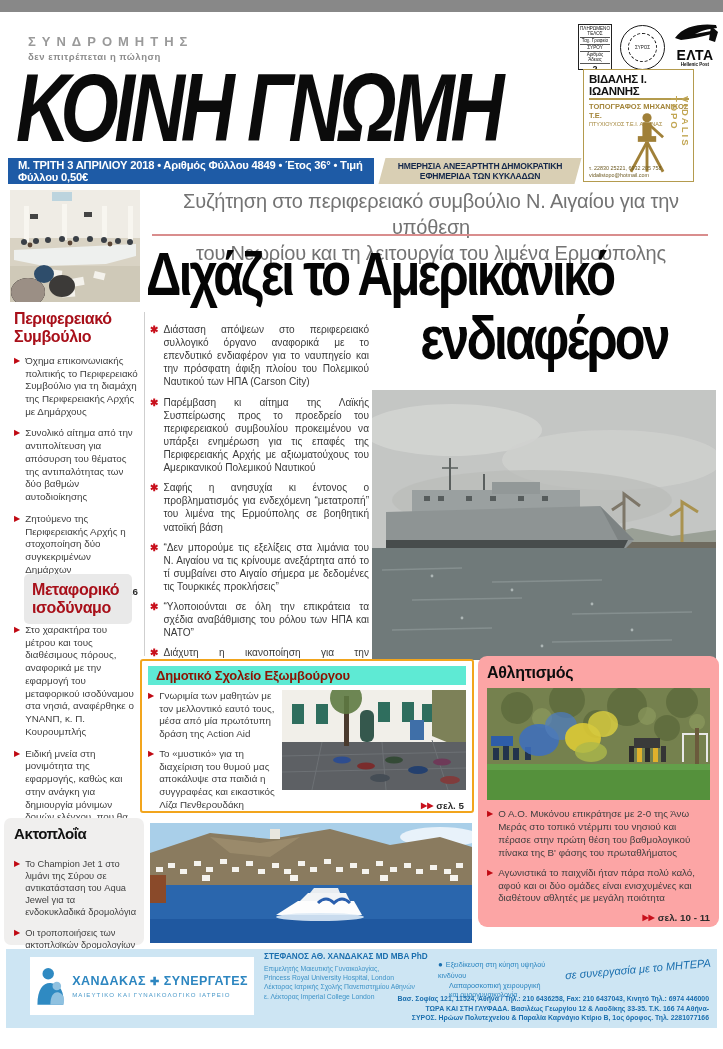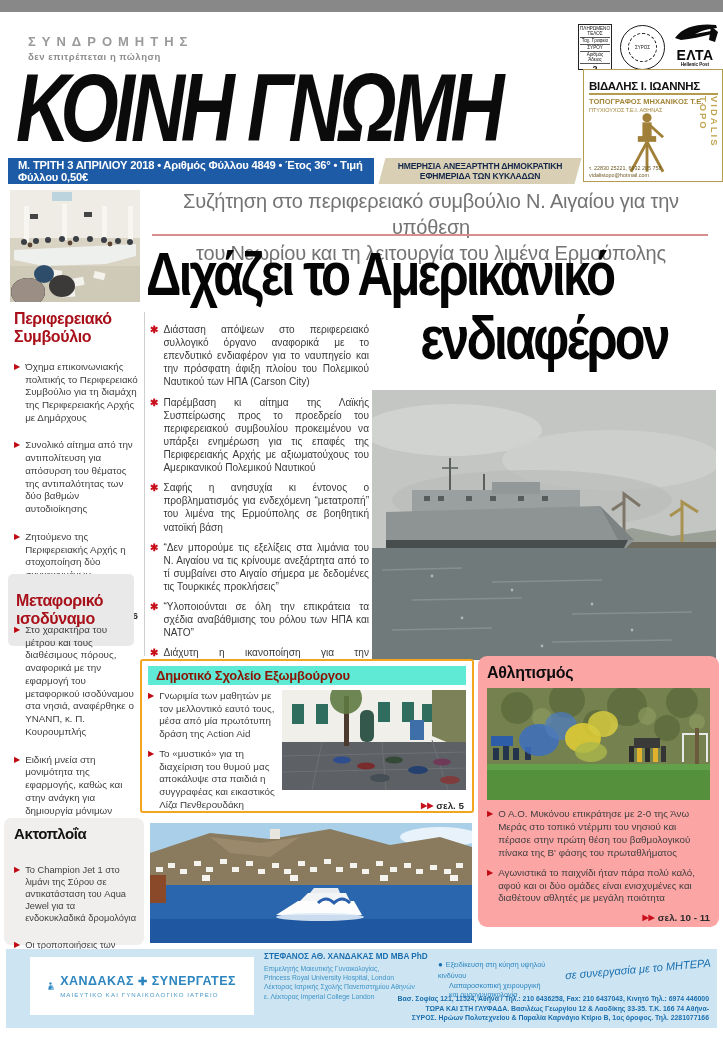--- a/index.html
+++ b/index.html
@@ -18,21 +18,21 @@
 
   .postmark{left:620px;top:13px;width:45px;height:45px;border:1.6px solid #1a1a1a;border-radius:50%;display:flex;align-items:center;justify-content:center}
   .postmark .inner{width:29px;height:29px;border:1px dashed #1a1a1a;border-radius:50%;display:flex;align-items:center;justify-content:center;font-size:4.5px;color:#111;text-align:center}
 
   .elta{left:670px;top:10px;width:50px;text-align:center;color:#0a0a0a}
   .elta .word{font-size:14px;font-weight:bold;letter-spacing:.5px;line-height:1}
   .elta .cap{font-size:4.5px;font-weight:bold}
 
   .masthead{left:16px;top:48px;font-size:89px;line-height:1;font-weight:bold;font-style:italic;letter-spacing:-5px;color:#0b0b0b;transform:scale(.84,1.08);transform-origin:left top;white-space:nowrap}
 
-  .topoad{left:583px;top:57px;width:140px;height:113px;border:1px solid #b49b4e;background:#fff;padding:10px 4px 2px 5px;overflow:hidden}
+  .topoad{left:583px;top:57px;width:111px;height:113px;border:1px solid #b49b4e;background:#fff;padding:3px 4px 2px 5px;overflow:hidden}
   .topoad .nm{font-size:11.5px;font-weight:bold;color:#111;letter-spacing:-.3px;border-bottom:2px solid #b49b4e;padding-bottom:1px}
   .topoad .tt{font-size:7.5px;font-weight:bold;color:#a3853a;margin-top:2px}
   .topoad .st{font-size:5.5px;color:#a3853a;margin-top:1px}
   .topoad .vert{position:absolute;right:2px;top:26px;writing-mode:vertical-rl;font-size:9.5px;font-weight:bold;letter-spacing:2px;color:#c2a653}
   .topoad .ph{position:absolute;left:5px;bottom:2px;font-size:5.4px;color:#6d5a22;line-height:1.3}
 
   .datebar-blue{left:8px;top:146px;width:366px;height:26px;background:#1e5ba6;color:#fff;display:flex;align-items:center;padding-left:10px;font-size:11.2px;font-weight:bold;letter-spacing:-.2px}
   .datebar-tan{left:382px;top:146px;width:196px;height:26px;background:#d9cfb4;transform:skewX(-15deg);display:flex;align-items:center;justify-content:center}
   .datebar-tan span{transform:skewX(15deg);color:#15284b;font-size:8.6px;font-weight:bold;letter-spacing:-.2px;text-align:center}
 
@@ -44,28 +44,28 @@
 
   .midcol{left:150px;top:311px;width:219px;display:flex;flex-direction:column;gap:7px}
   .midcol .bullet-row{display:flex;gap:5px;font-size:10.1px;line-height:1.3;color:#3a3a3a;text-align:justify;font-weight:500}
   .star{color:#c8101c;font-weight:bold;font-size:10px;flex:0 0 auto;line-height:1.3}
   .inref{white-space:nowrap;font-weight:bold;color:#222}
   .inref .dbl{color:#c8101c;font-size:8px}
 
   
   .vline{left:144px;top:300px;width:1px;height:344px;background:#cfcfcf}
   .sec-title{color:#a8101a;font-weight:bold;font-size:16px;line-height:1.12;letter-spacing:-.4px}
-  .sb{display:flex;flex-direction:column;gap:15px}
+  .sb{display:flex;flex-direction:column;gap:9px}
   .sb .bullet-row{display:flex;gap:5px;font-size:9.8px;line-height:1.3;color:#3f3f3f}
   .tri{color:#c00812;font-size:8px;flex:0 0 auto;margin-top:1px}
   .pageref{display:flex;justify-content:flex-end;gap:3px;font-size:9.8px;font-weight:bold;color:#2c2c2c;align-items:center}
   .pageref .dbl{color:#c8101c;font-size:8px}
 
   .sb1{left:14px;top:298px;width:124px}
-  .sb2head{left:8px;top:562px;width:126px;background:#e9e9e9;border-radius:5px;padding:18px 8px}
+  .sb2head{left:24px;top:562px;width:108px;background:#e9e9e9;border-radius:5px;padding:7px 8px}
   .sb2{left:14px;top:612px;width:122px}
   .ferrypanel{left:4px;top:806px;width:140px;height:127px;background:#f0efee;border-radius:7px;padding:8px 7px 6px 10px}
   .ferrypanel .sec-title{color:#111;font-size:15px;margin-bottom:6px}
   .ferrypanel .bullet-row{font-size:9.3px}
 
   
   .photo{overflow:hidden;display:block}
   .council{left:10px;top:178px;width:130px;height:112px}
   .mainphoto{left:372px;top:378px;width:344px;height:270px}
   .harbor{left:150px;top:811px;width:322px;height:120px}
@@ -79,21 +79,21 @@
   .schoolbox .pr{position:absolute;right:2px;bottom:-1px}
 
   
   .sports{left:478px;top:644px;width:241px;height:271px;background:#fca5a5;border-radius:9px;padding:8px 9px 6px 9px}
   .sports .sec-title{color:#0d0d0d;font-size:16px;margin-bottom:6px;letter-spacing:-.3px}
   .sports .photo{width:223px;height:112px;margin-bottom:8px}
   .sports .bullet-row{display:flex;gap:5px;font-size:9.8px;line-height:1.32;color:#3f3f3f;margin-bottom:7px}
 
   
   .banner{left:6px;top:937px;width:711px;height:79px;background:#cde5f3}
-  .card{position:absolute;left:24px;top:8px;width:224px;height:58px;background:#fff;display:flex;align-items:center;gap:6px;padding:4px 18px}
+  .card{position:absolute;left:24px;top:8px;width:224px;height:58px;background:#fff;display:flex;align-items:center;gap:6px;padding:4px 6px}
   .brandline{font-size:12.5px;font-weight:bold;color:#2d86c0;letter-spacing:.5px;display:flex;align-items:center;gap:4px;white-space:nowrap}
   .brandcross{color:#2d86c0;font-size:11px}
   .brandsub{font-size:6.1px;color:#4a99c9;letter-spacing:1.1px;margin-top:3px;white-space:nowrap}
   .doctor{position:absolute;left:258px;top:2px;width:170px;color:#3f93c7;font-size:6.8px;line-height:1.35}
   .doctor .nm{font-size:8.2px;font-weight:bold;color:#1b6fae;margin-bottom:2px}
   .specs{position:absolute;left:432px;top:11px;width:135px;color:#2d86c0;font-size:7.2px;line-height:1.35}
   .specs .dot{color:#1b6fae;font-size:8px;margin-right:3px}
   .partner{position:absolute;left:552px;top:14px;width:160px;font-size:11px;font-style:italic;color:#1b6fae;transform:rotate(-5deg);text-align:center;line-height:1.25}
   .addr{position:absolute;left:250px;right:8px;bottom:5px;text-align:right;color:#1b6fae;font-size:6.9px;line-height:1.4;font-weight:bold}
 </style>

